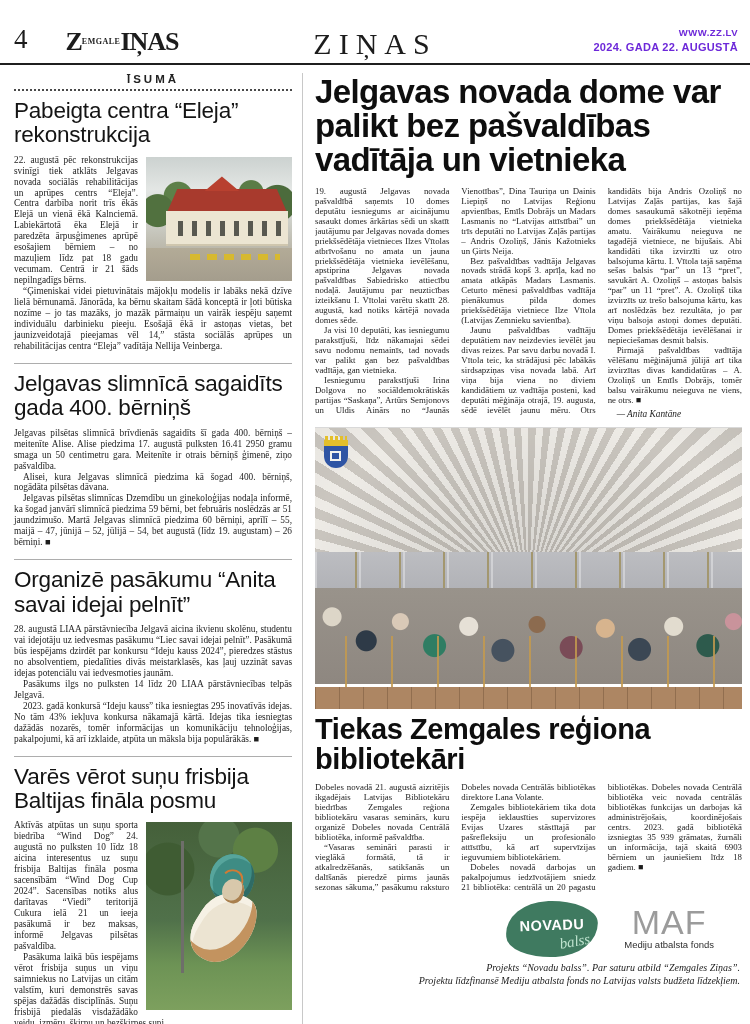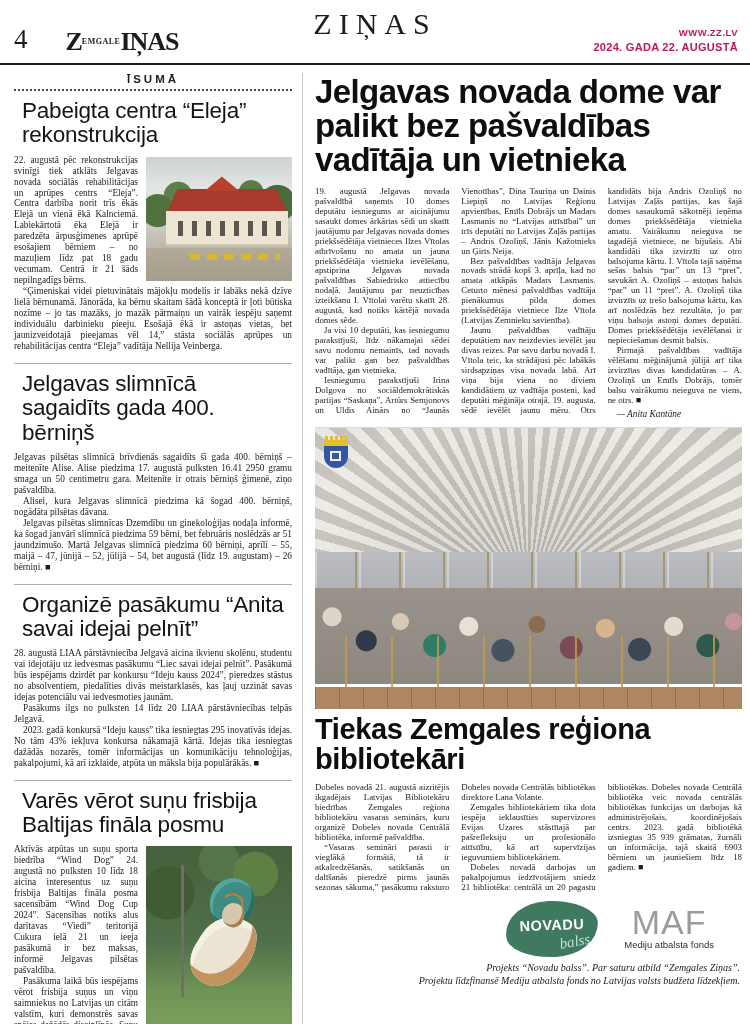--- a/index.html
+++ b/index.html
@@ -14,38 +14,38 @@
     display:flex; align-items:flex-end; position:relative;
     padding:26px 12px 10px 14px; border-bottom:2px solid #1f1f1f;
   }
   .pagenum { font-size:27px; line-height:1; font-family:"Liberation Serif",serif; }
   .logo { display:flex; align-items:flex-end; margin-left:38px; font-family:"Liberation Serif",serif; font-weight:700; letter-spacing:-1px; }
   .logo .big { font-size:26px; line-height:.85; }
   .logo .mid { display:inline-flex; flex-direction:row; align-items:center; }
   .logo .tiny { font-size:8px; letter-spacing:.5px; line-height:1; }
   .logo .mid .big { margin-top:-1px; }
   .section-title {
-    position:absolute; left:50%; transform:translateX(-50%); bottom:24px;
+    position:absolute; left:50%; transform:translateX(-50%); bottom:4px;
     font-family:"Liberation Serif",serif; font-size:30px; letter-spacing:7px; line-height:1;
   }
-  .header-right { margin-left:auto; text-align:right; font-family:"Liberation Sans",sans-serif; font-weight:700; color:#be185d; }
+  .header-right { margin-left:auto; text-align:right; font-family:"Liberation Sans",sans-serif; font-weight:700; color:#6d28d9; }
   .header-right .site { font-size:9.5px; letter-spacing:.5px; }
   .header-right .date { font-size:11px; letter-spacing:.3px; margin-top:3px; }
 
   
   .content { display:flex; padding:8px 8px 0 14px; }
   .sidebar { width:288px; flex:0 0 288px; padding-right:10px; }
   .main { flex:1; border-left:1px solid #c8c8c8; padding-left:12px; min-width:0; }
 
   
   .isuma { text-align:center; font-family:"Liberation Sans",sans-serif; font-weight:600; font-size:11.5px; letter-spacing:3px; color:#222; }
   .dotted { border-bottom:2px dotted #4a4a4a; height:3px; margin:3px 0 6px; }
   .side-article h2 {
     font-family:"Liberation Sans",sans-serif; font-weight:400; color:#141414;
-    font-size:22.5px; line-height:1.08; margin:8px 8px 7px; letter-spacing:-.2px;
+    font-size:22.5px; line-height:1.08; margin:8px 0 7px; letter-spacing:-.2px;
   }
   .side-article p { font-size:9.3px; line-height:1.18; text-align:justify; }
   .side-article p + p { text-indent:9px; }
   .sep { border-top:1px solid #adadad; margin:11px 0 2px; }
 
   
   .photo-eleja, .photo-dog { float:right; margin:2px 0 4px 8px; position:relative; overflow:hidden; }
   .photo-eleja { width:146px; height:124px;
     background:linear-gradient(#ccd2d0 0%, #e3e6e4 26%, #d7dcd8 40%, #b6b1a2 80%, #a8a499 100%); }
   .photo-eleja .trees { position:absolute; inset:12% 0 30% 0;

